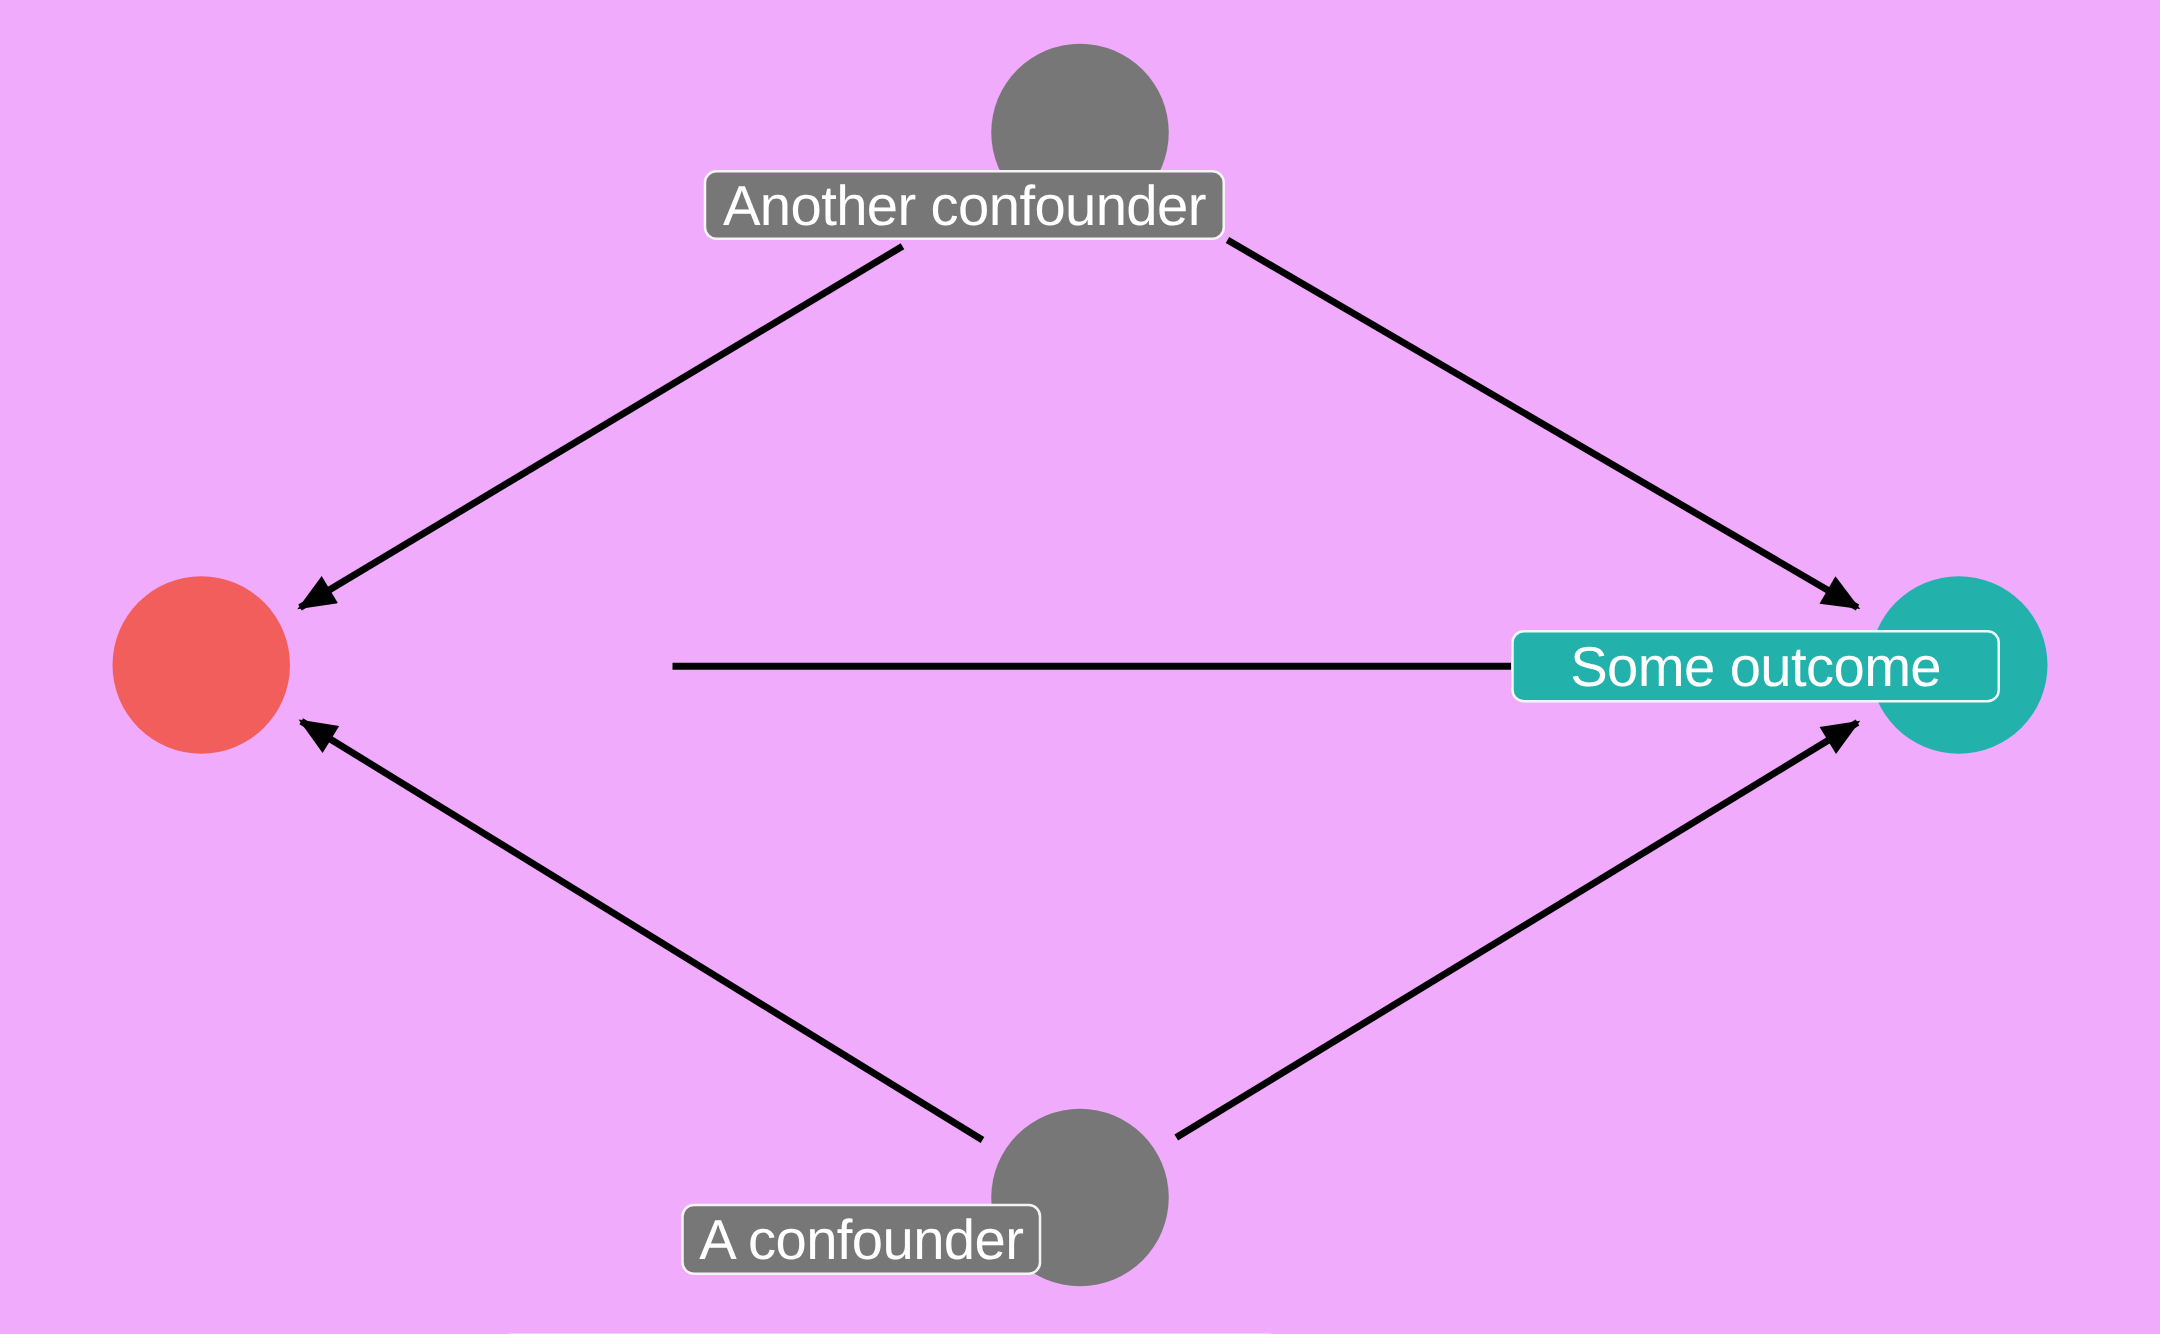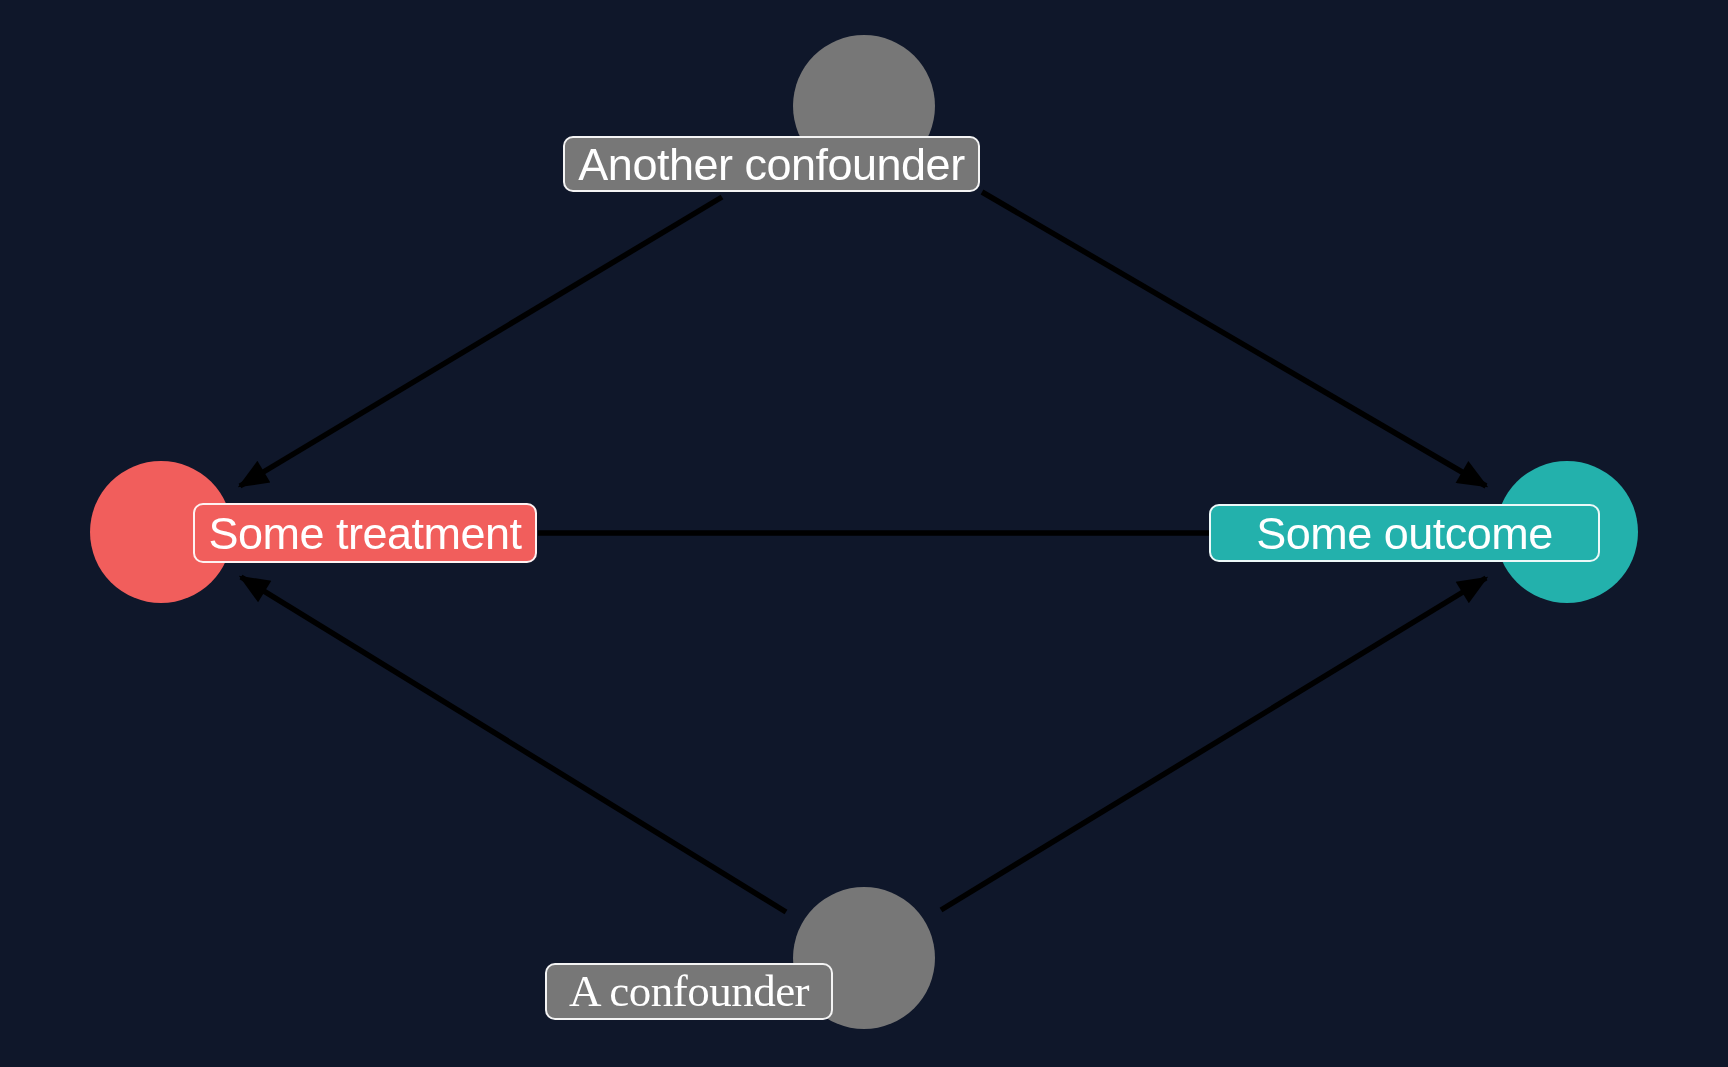--- a/index.html
+++ b/index.html
@@ -1,20 +1,20 @@
 <!DOCTYPE html>
 <html><head>
 <meta charset="utf-8">
 <style>
   html, body { margin: 0; padding: 0; background: #ffffff; }
   .canvas {
     position: relative;
     width: 1728px;
     height: 1067px;
-    background: #0f172a;
+    background: #f0abfc;
     overflow: hidden;
     font-family: "Liberation Sans", sans-serif;
     text-align: right;
   }
   .node-circle {
     position: absolute;
     width: 142px;
     height: 142px;
     border-radius: 50%;
     z-index: 1;
@@ -42,21 +42,21 @@
     border-radius: 10px;
     white-space: nowrap;
   }
   .label-gray { background: #777777; }
   .label-red  { background: #f15e5c; }
   .label-teal { background: #23b1ac; }
 
   .label-another-confounder { left: 563px;  top: 136px; width: 417px; height: 56px; }
   .label-some-treatment     { left: 193px;  top: 503px; width: 344px; height: 60px; }
   .label-some-outcome       { left: 1209px; top: 504px; width: 391px; height: 58px; }
-  .label-a-confounder       { left: 545px;  top: 963px; width: 288px; height: 57px; font-family: Liberation Serif, serif; }
+  .label-a-confounder       { left: 545px;  top: 963px; width: 288px; height: 57px; }
 
   .circle-another-confounder { left: 793px;  top: 35px;  }
   .circle-some-treatment     { left: 90px;   top: 461px; }
   .circle-some-outcome       { left: 1496px; top: 461px; }
   .circle-a-confounder       { left: 793px;  top: 887px; }
 
   .edge {
     stroke: #000000;
     stroke-width: 5.5;
     fill: none;
@@ -79,17 +79,16 @@
       </marker>
     </defs>
     <line class="edge" x1="722" y1="197" x2="240" y2="486" marker-end="url(#arrow)"></line>
     <line class="edge" x1="982" y1="192" x2="1486" y2="486" marker-end="url(#arrow)"></line>
     <line class="edge" x1="786" y1="912" x2="241" y2="577" marker-end="url(#arrow)"></line>
     <line class="edge" x1="941" y1="910" x2="1486" y2="578" marker-end="url(#arrow)"></line>
     <line class="edge" x1="538" y1="533" x2="1209" y2="533"></line>
   </svg>
 
   <div class="node-label label-gray label-another-confounder">Another confounder</div>
-  <div class="node-label label-red label-some-treatment">Some treatment</div>
   <div class="node-label label-teal label-some-outcome">Some outcome</div>
   <div class="node-label label-gray label-a-confounder">A confounder</div>
 
 </div>
 
 </body></html>

